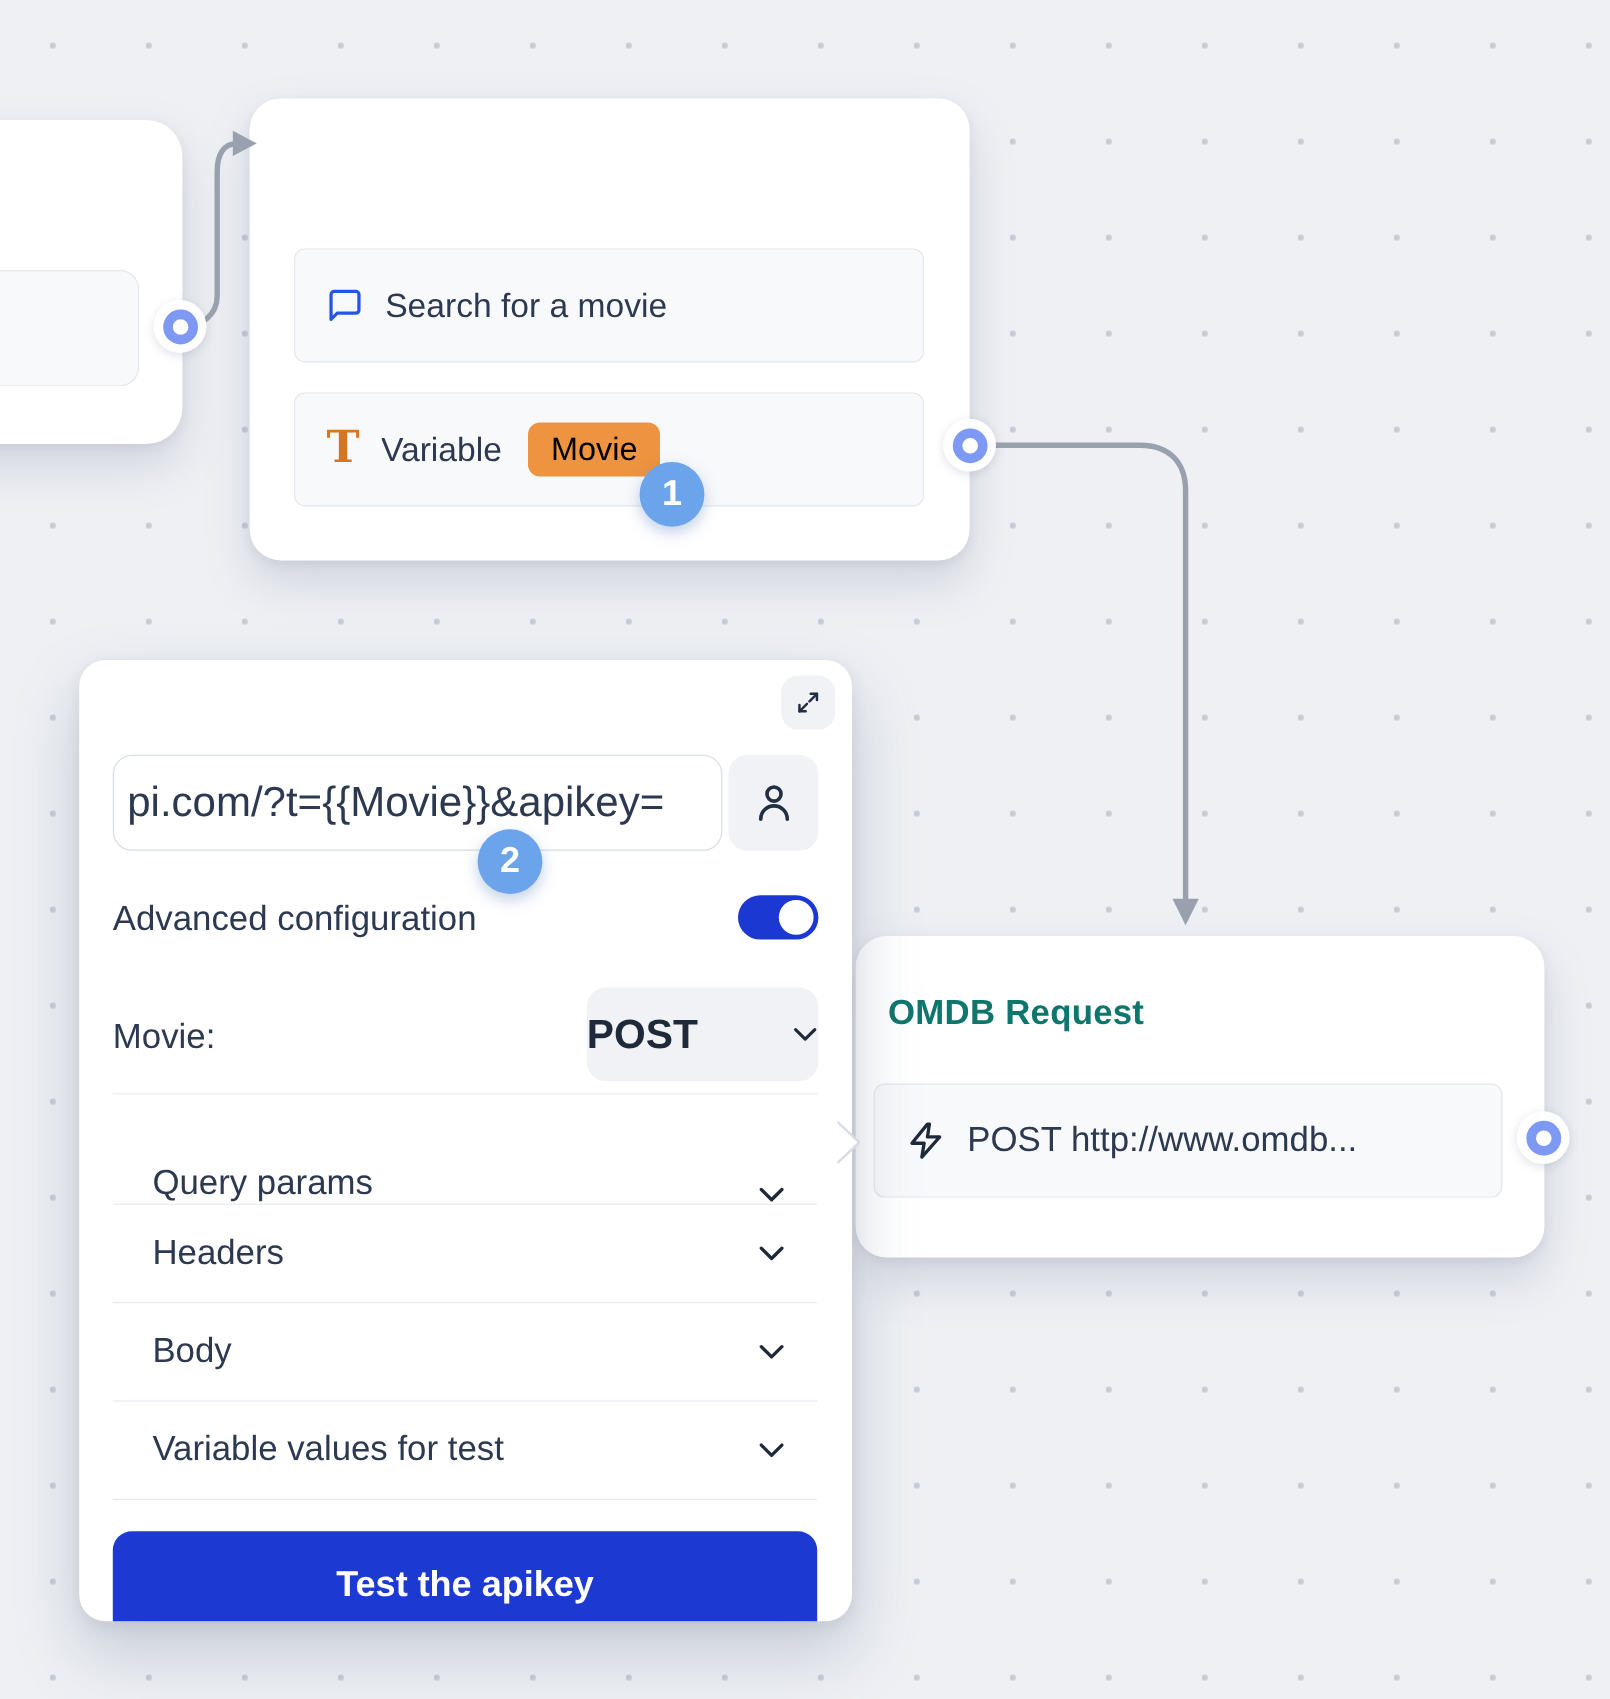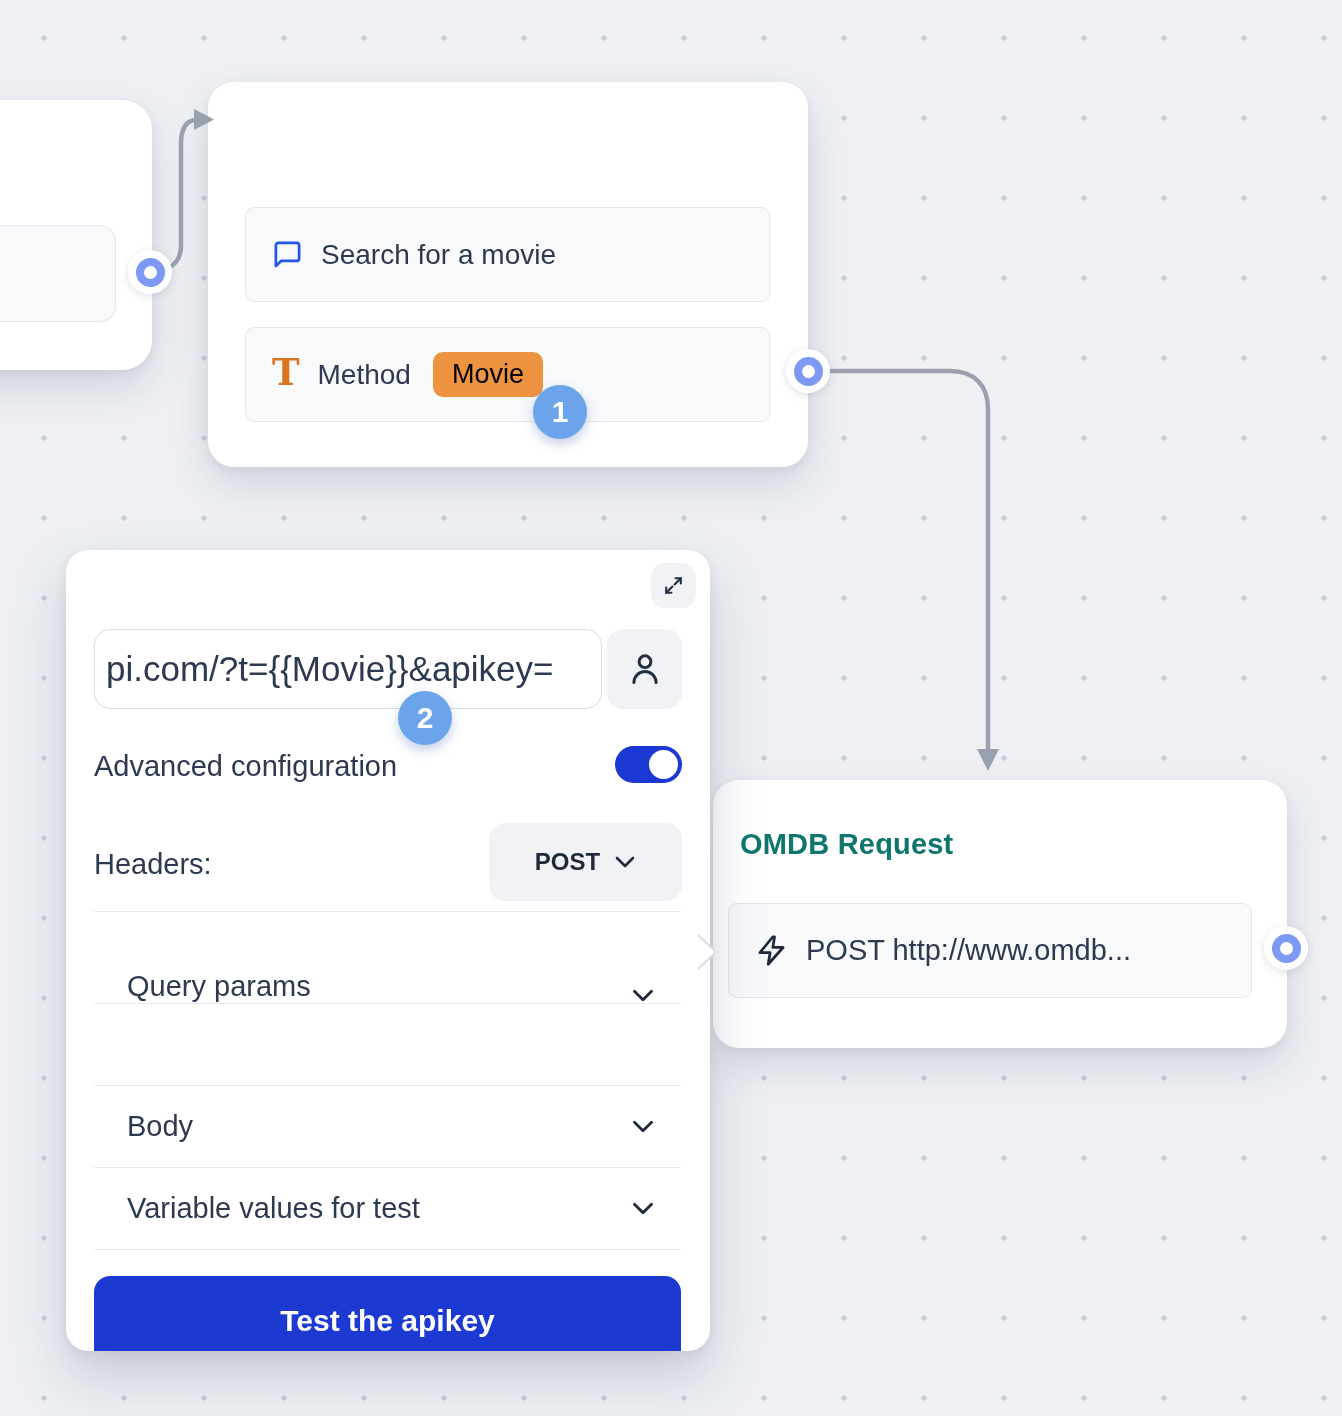--- a/index.html
+++ b/index.html
@@ -58,22 +58,22 @@
   }
   .url-text{color:#2c3950;font-size:35px;white-space:nowrap;text-indent:-7px;}
   .panel-label{position:absolute;color:#2c3950;font-size:29px;}
   .toggle{
     position:absolute;left:549px;top:196px;width:67px;height:37px;border-radius:19px;
     background:#1c38d2;
   }
   .toggle-knob{position:absolute;top:4px;left:34px;width:29px;height:29px;border-radius:50%;background:#ffffff;}
   .select-btn{
     position:absolute;left:423px;top:273px;width:193px;height:78px;border-radius:16px;
-    background:#f1f2f5;display:flex;align-items:center;justify-content:center;gap:14px;
-    color:#1e2a3a;font-size:24px;font-weight:700;
+    background:#f1f2f5;display:flex;align-items:center;justify-content:space-between;gap:14px;
+    color:#1e2a3a;font-size:34px;font-weight:700;
   }
   .divider{position:absolute;left:28px;width:587px;height:1px;background:#e8eaee;}
   .acc-row{position:absolute;left:28px;width:587px;height:81px;display:flex;align-items:center;
     justify-content:space-between;padding:0 26px 0 33px;box-sizing:border-box;}
   .acc-label{color:#2c3950;font-size:29px;}
   .test-btn{
     position:absolute;left:28px;top:726px;width:587px;height:90px;border-radius:16px;
     background:#1c3ad1;color:#ffffff;font-size:30px;font-weight:700;border:none;
     display:flex;align-items:center;justify-content:center;
   }
@@ -109,21 +109,21 @@
   <div class="step" style="left:37px;top:125px;width:525px;height:95px;">
     <span>
       <svg width="31" height="31" viewBox="0 0 24 24" fill="none" stroke="#2356e8" stroke-width="2.1" stroke-linecap="round" stroke-linejoin="round">
         <path d="M21 15a2 2 0 0 1-2 2H7l-4 4V5a2 2 0 0 1 2-2h14a2 2 0 0 1 2 2z"></path>
       </svg>
     </span>
     <span class="step-label">Search for a movie</span>
   </div>
   <div class="step" style="left:37px;top:245px;width:525px;height:95px;">
     <span class="serif-t">T</span>
-    <span class="step-label">Method</span>
+    <span class="step-label">Variable</span>
     <span class="badge">Movie</span>
   </div>
 </div>
 <div class="num-circle" style="left:533px;top:385px;">1</div>
 <div class="port" style="left:786px;top:349px;">
   <div class="port-ring"></div>
 </div>
 
 <div class="node" style="left:713px;top:780px;width:574px;height:268px;z-index:10;">
   <div class="node-title" style="left:27px;top:48px;">OMDB Request</div>
@@ -165,21 +165,21 @@
         <path d="M5 20.6 a7 7 0 0 1 14 0"></path>
       </svg>
     </span>
   </div>
 
   <div class="panel-label" style="left:28px;top:200px;">Advanced configuration</div>
   <div class="toggle">
     <div class="toggle-knob"></div>
   </div>
 
-  <div class="panel-label" style="left:28px;top:298px;">Headers:</div>
+  <div class="panel-label" style="left:28px;top:298px;">Movie:</div>
   <div class="select-btn">
     <span>POST</span>
     <span>
       <svg width="22" height="14" viewBox="0 0 22 14" fill="none" stroke="#1e2a3a" stroke-width="2.6" stroke-linecap="round" stroke-linejoin="round">
         <polyline points="3,3 11,11 19,3"></polyline>
       </svg>
     </span>
   </div>
 
   <div class="divider" style="top:361px;"></div>
@@ -187,20 +187,28 @@
   <div class="acc-row" style="top:372px;align-items:flex-end;">
     <span class="acc-label">Query params</span>
     <span>
       <svg width="24" height="15" viewBox="0 0 22 14" fill="none" stroke="#1e2a3a" stroke-width="2.6" stroke-linecap="round" stroke-linejoin="round">
           <polyline points="3,3 11,11 19,3"></polyline>
         </svg>
     </span>
   </div>
   <div class="divider" style="top:453px;"></div>
 
+  <div class="acc-row" style="top:454px;">
+    <span class="acc-label">Headers</span>
+    <span>
+      <svg width="24" height="15" viewBox="0 0 22 14" fill="none" stroke="#1e2a3a" stroke-width="2.6" stroke-linecap="round" stroke-linejoin="round">
+          <polyline points="3,3 11,11 19,3"></polyline>
+        </svg>
+    </span>
+  </div>
   <div class="divider" style="top:535px;"></div>
 
   <div class="acc-row" style="top:536px;">
     <span class="acc-label">Body</span>
     <span>
       <svg width="24" height="15" viewBox="0 0 22 14" fill="none" stroke="#1e2a3a" stroke-width="2.6" stroke-linecap="round" stroke-linejoin="round">
           <polyline points="3,3 11,11 19,3"></polyline>
         </svg>
     </span>
   </div>

